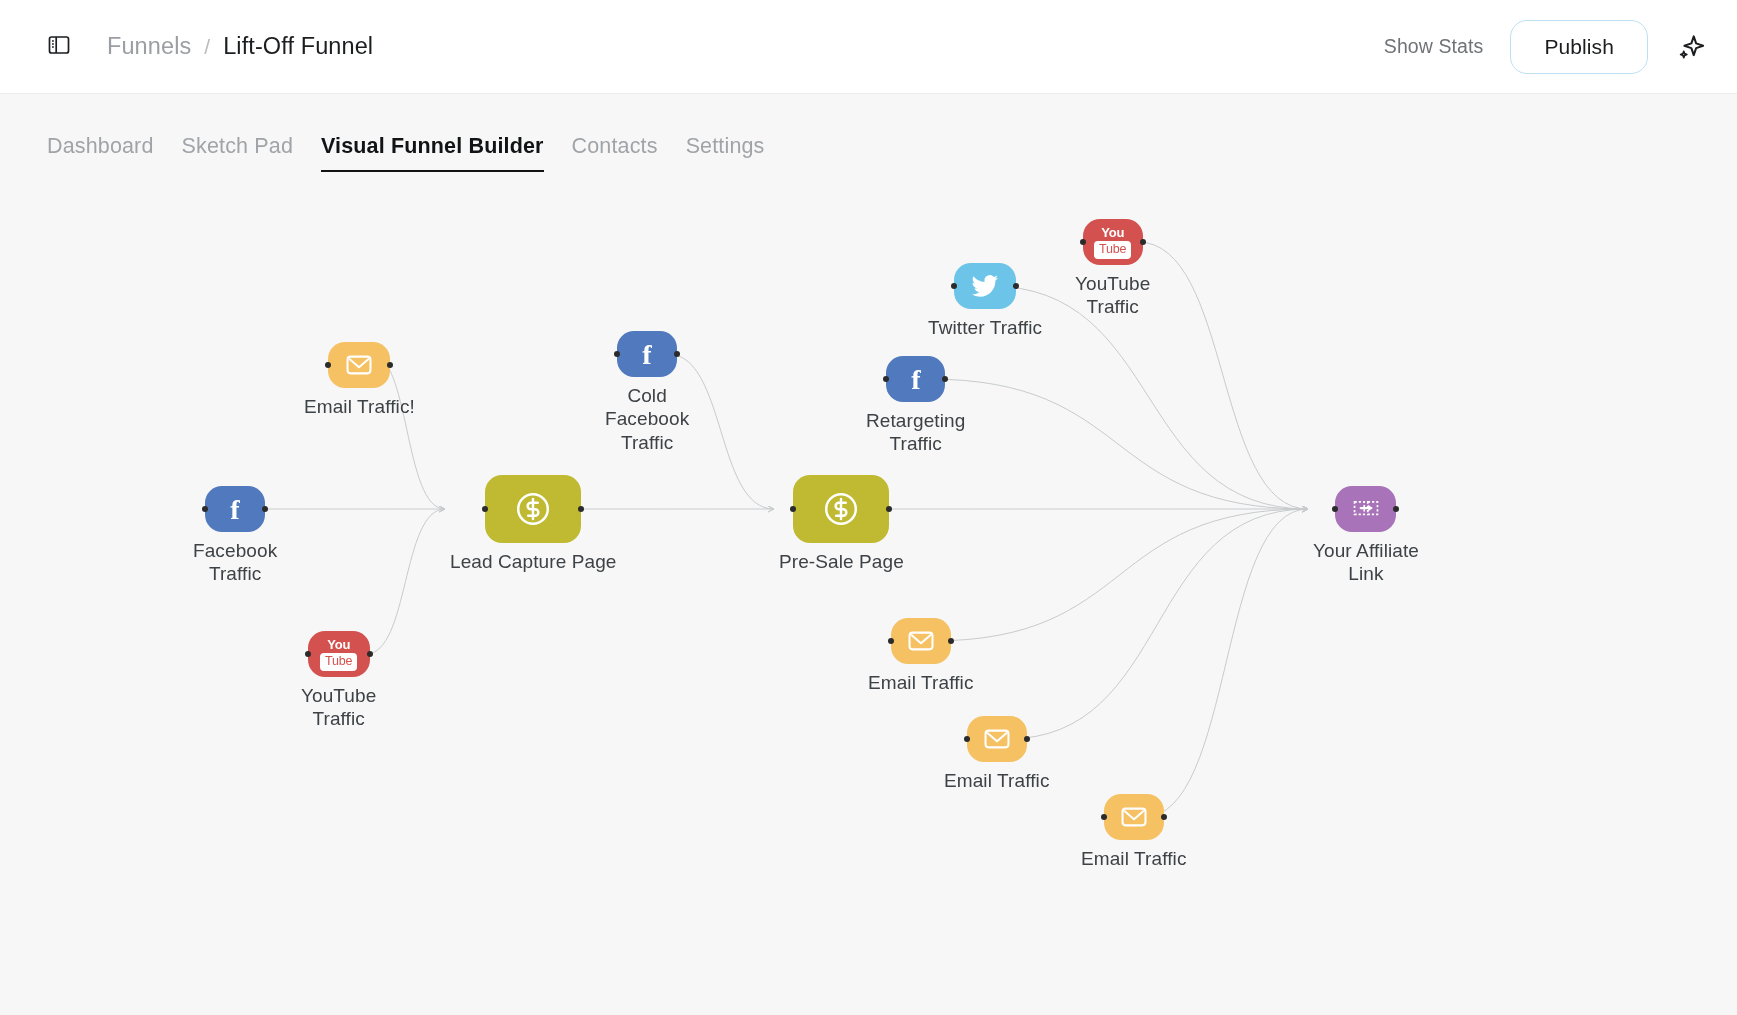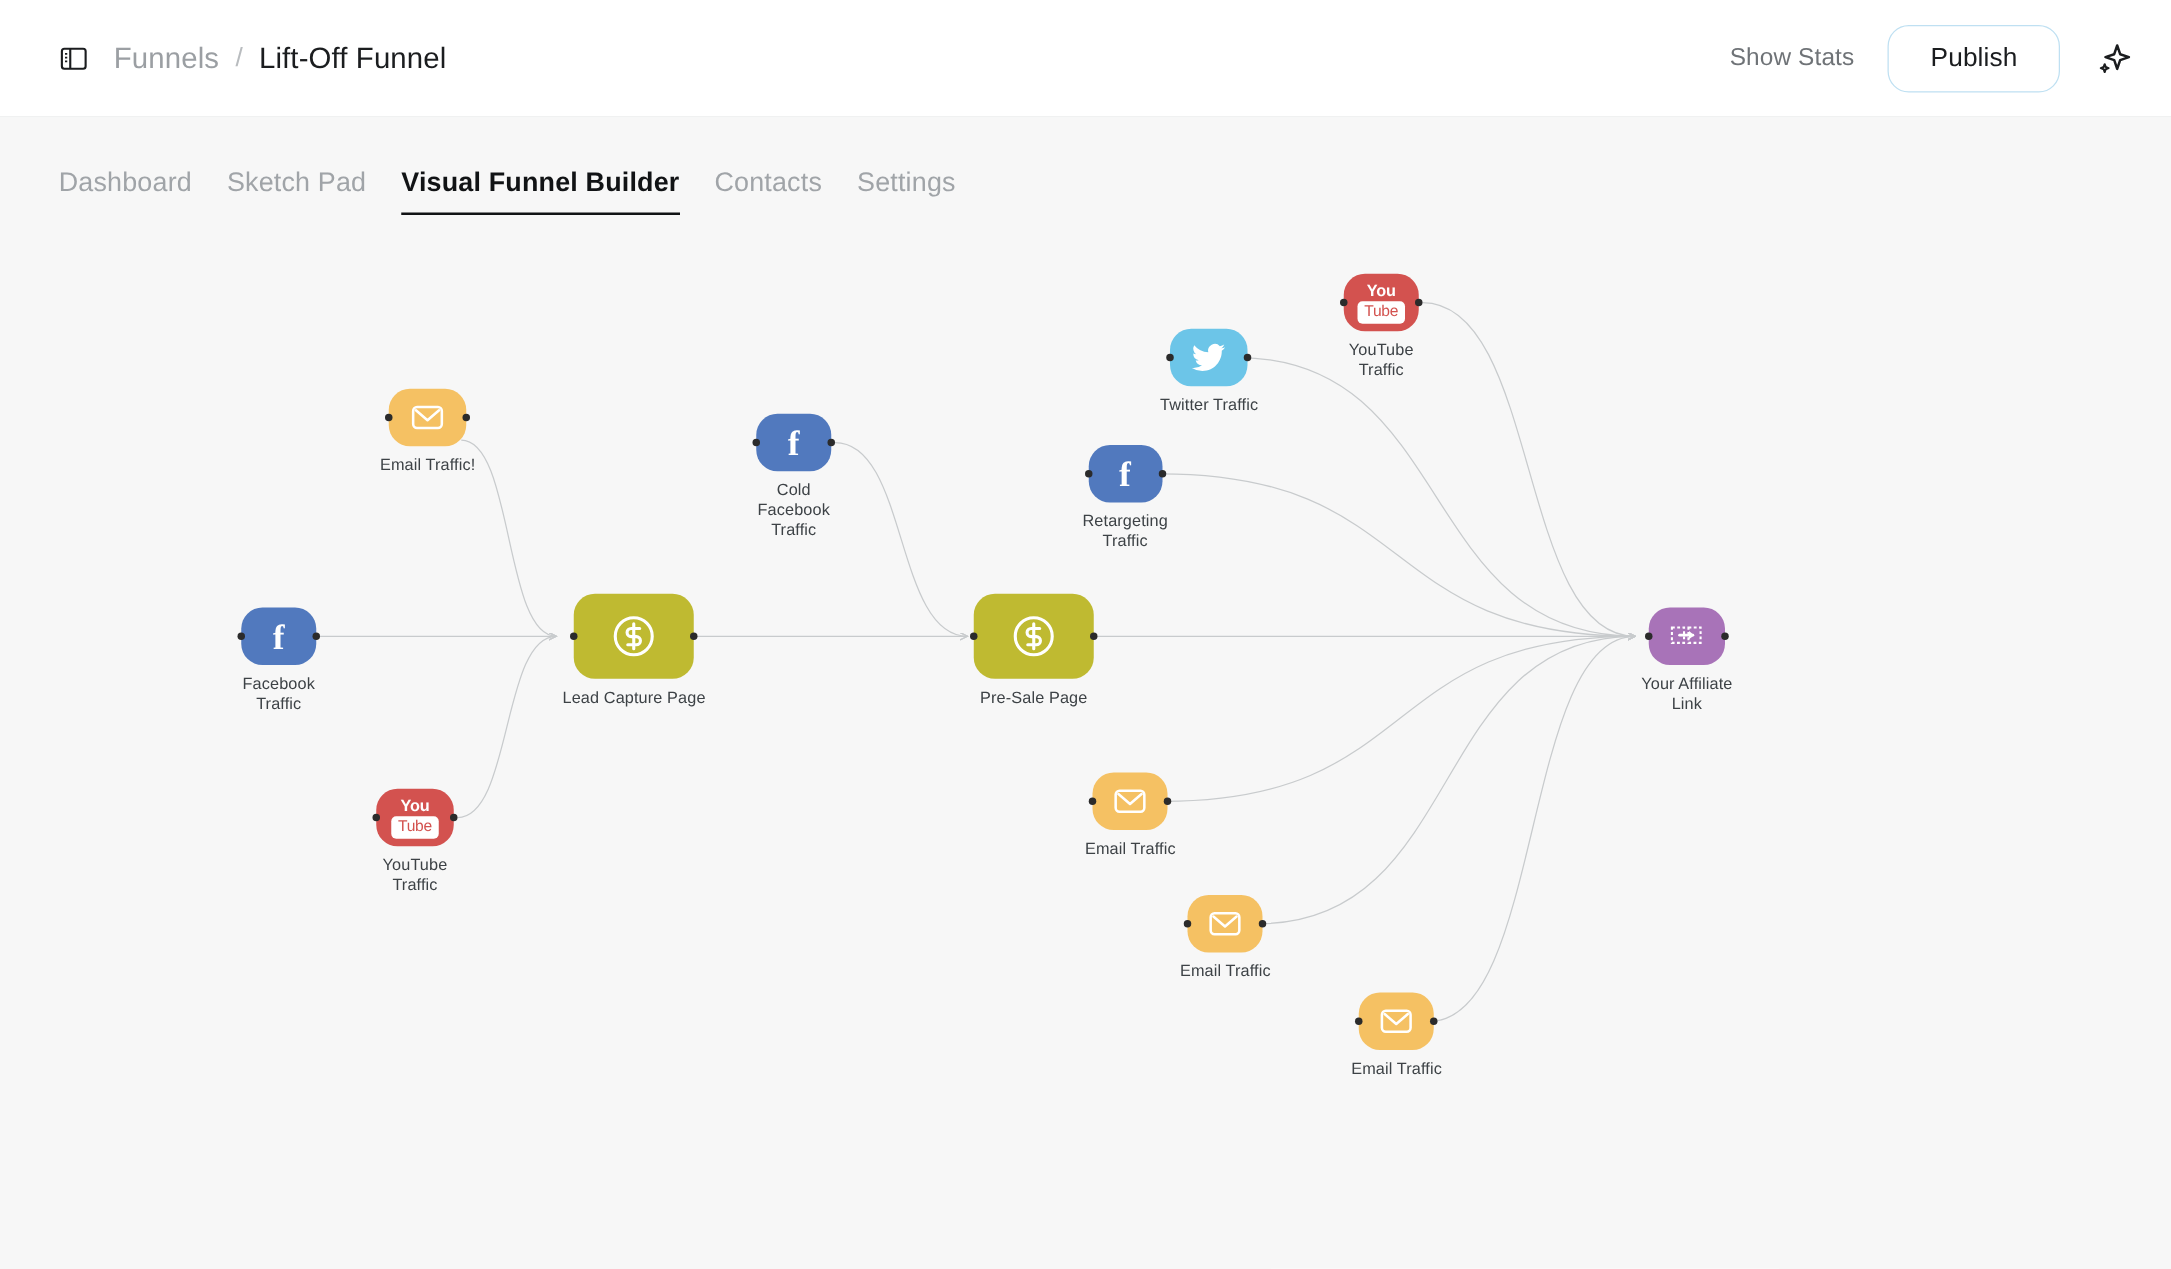--- a/index.html
+++ b/index.html
@@ -13,22 +13,22 @@
 
   
   .topbar {
     position: absolute; top: 0; left: 0;
     width: 1737px; height: 94px;
     background: #ffffff;
     border-bottom: 1px solid #eceded;
     display: flex; align-items: center;
   }
   .topbar-left {
-    display: flex; align-items: center;
-    margin-left: 47px; gap: 20px;
+    display: flex; align-items: flex-start;
+    margin-left: 47px; gap: 36px;
   }
   .panel-icon { width: 24px; height: 24px; display: block; cursor: pointer; }
   .breadcrumb { display: flex; align-items: center; gap: 13px; font-size: 23.5px; }
   .crumb-parent { color: #9b9fa3; letter-spacing: .1px; cursor: pointer; }
   .crumb-sep { color: #b9bcbf; font-size: 21px; }
   .crumb-current { color: #1b1d1f; letter-spacing: .1px; }
 
   .topbar-right {
     margin-left: auto; margin-right: 32px;
     display: flex; align-items: center; gap: 27px;
@@ -87,21 +87,21 @@
     align-items: center;
     cursor: pointer;
   }
   .node-box {
     border-radius: 17px;
     display: flex; align-items: center; justify-content: center;
     position: relative;
   }
   .node-label {
     margin-top: 7px;
-    font-size: 13px;
+    font-size: 19px;
     color: #3d4246;
     text-align: center;
     line-height: 1.23;
     white-space: pre-line;
     letter-spacing: .1px;
   }
   .port {
     position: absolute;
     width: 6px; height: 6px;
     background: #2b2b2b;
@@ -172,21 +172,21 @@
       <path d="M549,337 C672.75,337 650.25,337 774,337" fill="none" stroke="#c8cbcd" stroke-width="1" marker-end="url(#ah)"></path>
       <path d="M668,182 C726.3,182 715.7,337 774,337" fill="none" stroke="#c8cbcd" stroke-width="1" marker-end="url(#ah)"></path>
       <path d="M878,337 C1114.5,337 1071.5,337 1308,337" fill="none" stroke="#c8cbcd" stroke-width="1" marker-end="url(#ah)"></path>
       <path d="M990,114 C1164.9,114 1133.1,337 1308,337" fill="none" stroke="#c8cbcd" stroke-width="1" marker-end="url(#ah)"></path>
       <path d="M1138,70 C1231.5,70 1214.5,337 1308,337" fill="none" stroke="#c8cbcd" stroke-width="1" marker-end="url(#ah)"></path>
       <path d="M928,207 C1137,207 1099,337 1308,337" fill="none" stroke="#c8cbcd" stroke-width="1" marker-end="url(#ah)"></path>
       <path d="M931,469 C1138.35,469 1100.65,337 1308,337" fill="none" stroke="#c8cbcd" stroke-width="1" marker-end="url(#ah)"></path>
       <path d="M1007,567 C1172.55,567 1142.45,337 1308,337" fill="none" stroke="#c8cbcd" stroke-width="1" marker-end="url(#ah)"></path>
       <path d="M1144,645 C1234.2,645 1217.8,337 1308,337" fill="none" stroke="#c8cbcd" stroke-width="1" marker-end="url(#ah)"></path>
     </svg>
-<div class="node" style="left: 304px; top: 139px;">
+<div class="node" style="left: 304px; top: 170px;">
       <div class="node-box" style="width: 62px; height: 46px; background: rgb(245, 193, 99);">
         <svg viewBox="0 0 34 34" width="30" height="30" fill="none" stroke="#fff" stroke-width="2.3" stroke-linejoin="round">
         <rect x="4" y="7.5" width="26" height="19" rx="3.5"></rect>
         <path d="M6.5 10.5 L17 19.5 L27.5 10.5" stroke-linecap="round"></path>
         </svg>
         <span class="port in"></span>
         <span class="port out"></span>
       </div>
       <div class="node-label">Email Traffic!</div>
     </div>

